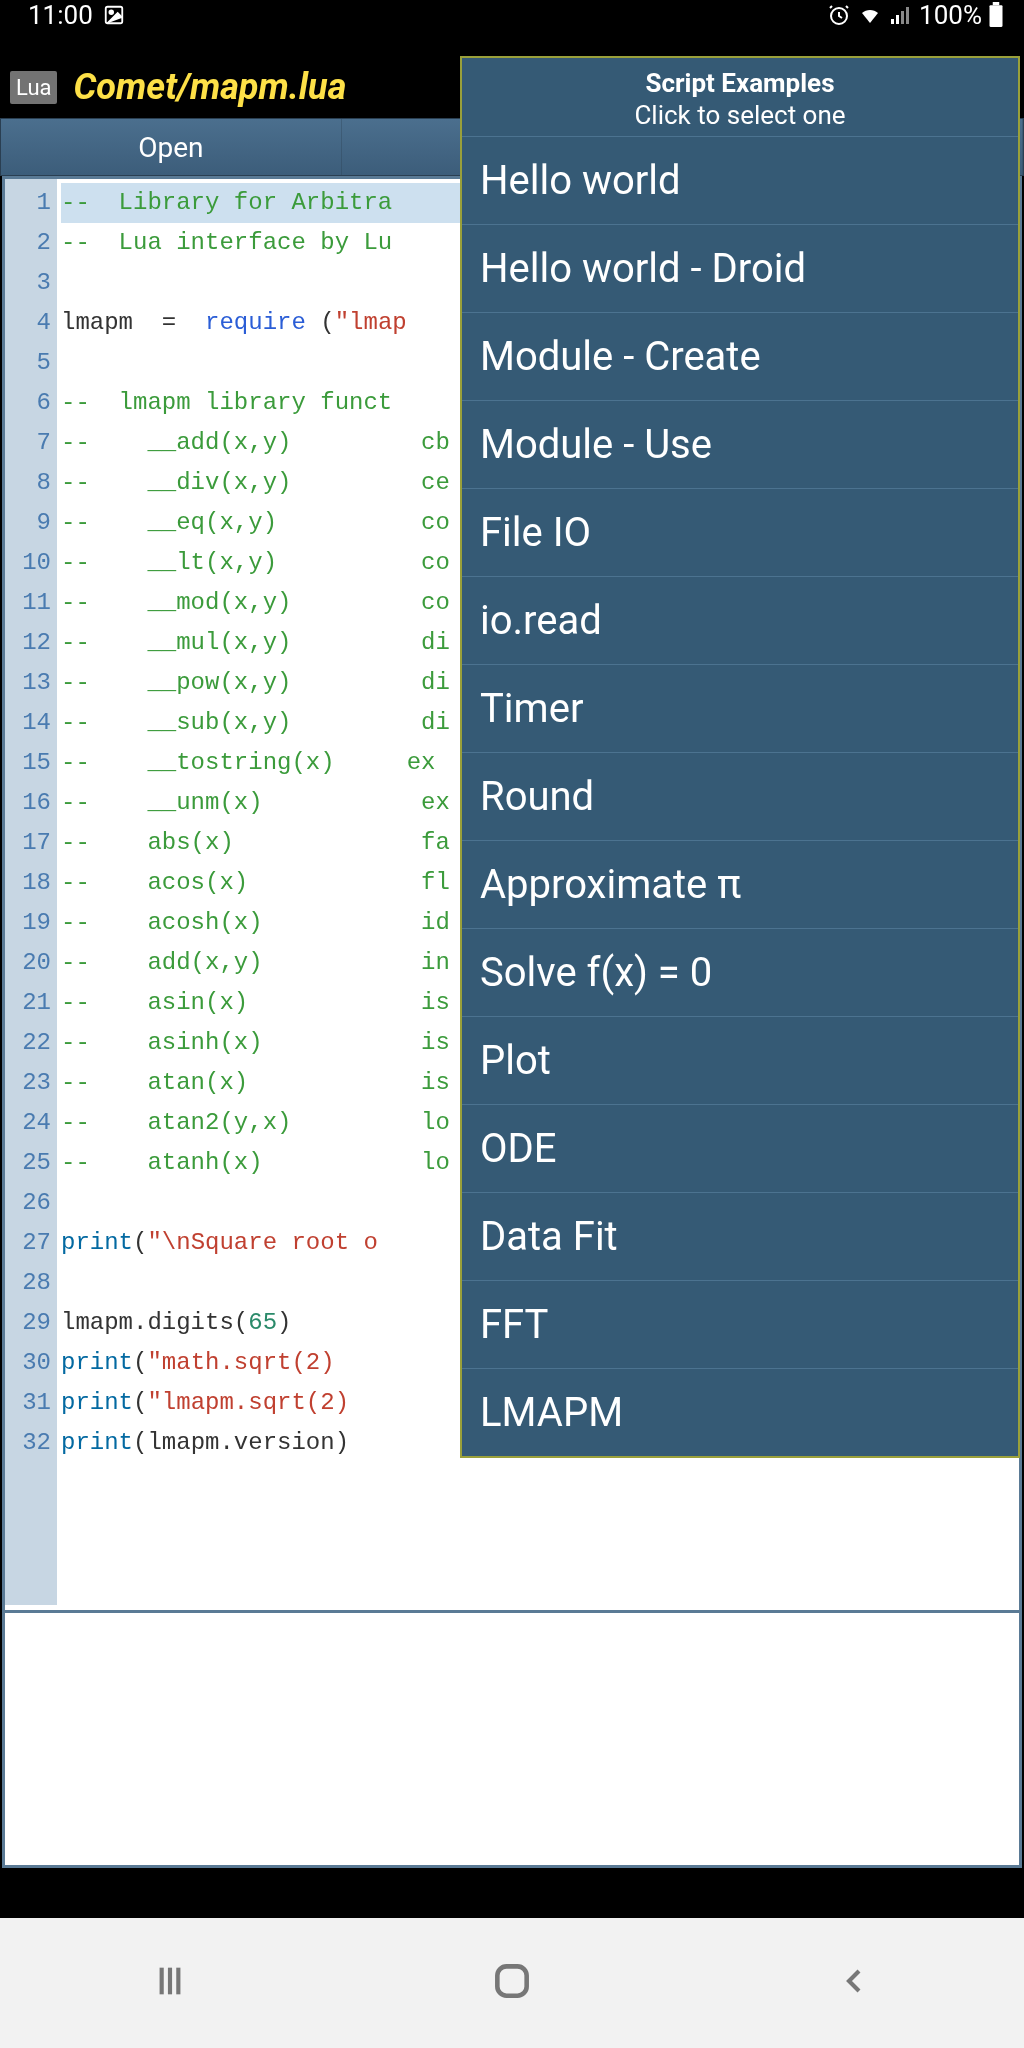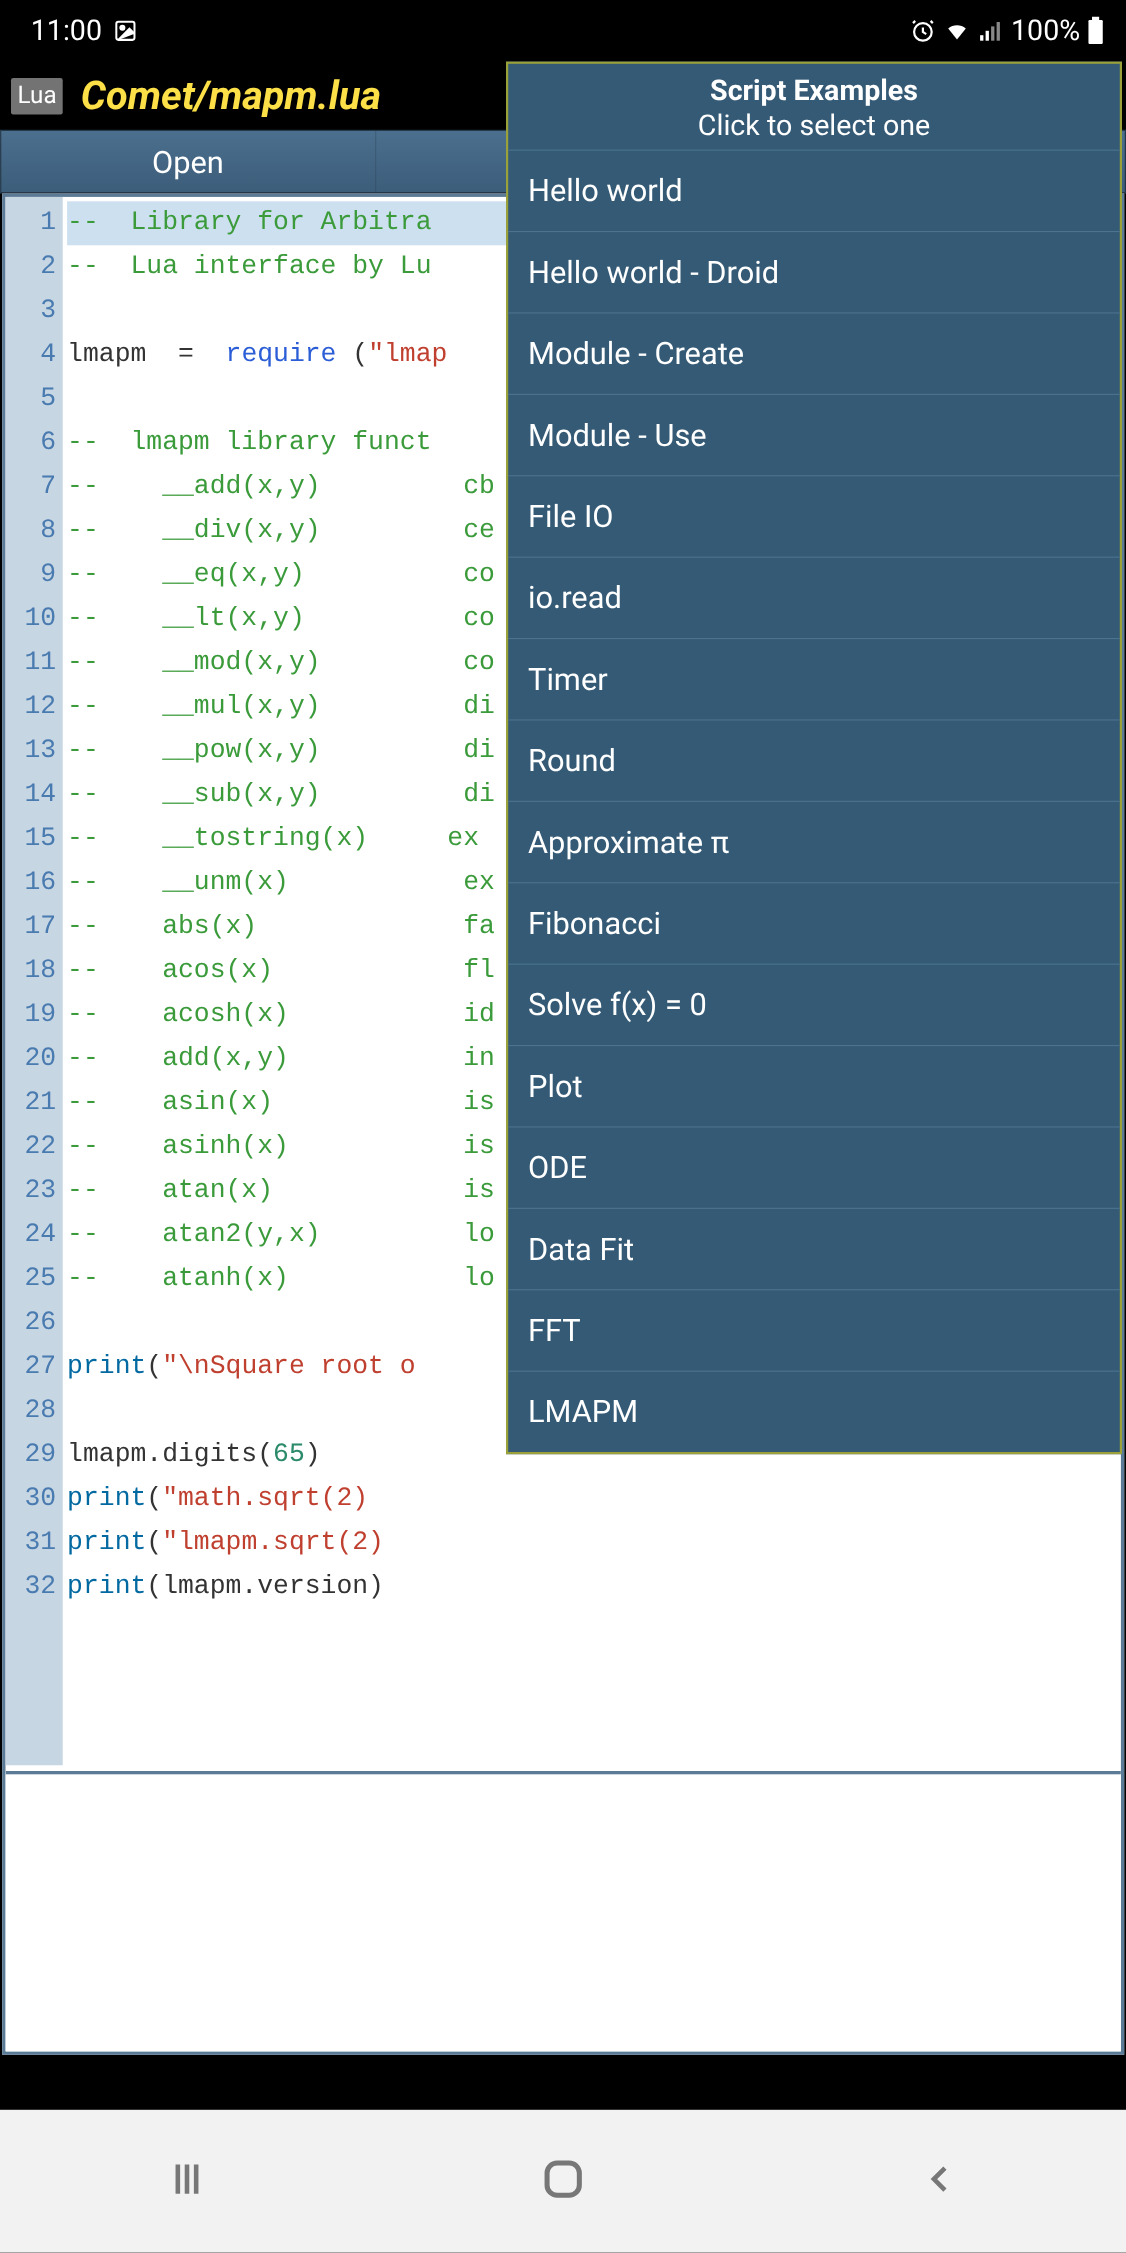--- a/index.html
+++ b/index.html
@@ -9,21 +9,21 @@
   background: #000;
   font-family: -apple-system, BlinkMacSystemFont, "Segoe UI", Roboto, sans-serif;
   overflow: hidden;
   position: relative;
 }
 .status-bar {
   height: 56px;
   background: #000;
   color: #fff;
   display: flex;
-  align-items: center;
+  align-items: flex-start;
   justify-content: space-between;
   padding: 0 20px 0 28px;
   font-size: 26px;
 }
 .status-left { display: flex; align-items: center; gap: 10px; }
 .status-right { display: flex; align-items: center; gap: 6px; }
 .status-time { font-weight: 400; }
 .status-icon { display: inline-flex; }
 .app-header {
   background: #000;
@@ -122,21 +122,21 @@
 }
 .dropdown-header {
   text-align: center;
   color: #fff;
   padding: 10px 0 6px 0;
 }
 .dropdown-title { font-size: 26px; font-weight: 700; }
 .dropdown-sub { font-size: 26px; margin-top: 2px; }
 .dropdown-item {
   color: #fff;
-  font-size: 28px;
+  font-size: 40px;
   padding: 20px 18px;
   border-top: 1px solid #4c7390;
 }
 .nav-bar {
   position: absolute;
   bottom: 0;
   left: 0;
   right: 0;
   height: 130px;
   background: #f2f2f2;
@@ -251,21 +251,20 @@
   <div id="dropdown-list">
       <div class="dropdown-item">Hello world</div>
       <div class="dropdown-item">Hello world - Droid</div>
       <div class="dropdown-item">Module - Create</div>
       <div class="dropdown-item">Module - Use</div>
       <div class="dropdown-item">File IO</div>
       <div class="dropdown-item">io.read</div>
       <div class="dropdown-item">Timer</div>
       <div class="dropdown-item">Round</div>
       <div class="dropdown-item">Approximate π</div>
-      <div class="dropdown-item">Fibonacci</div>
       <div class="dropdown-item">Solve f(x) = 0</div>
       <div class="dropdown-item">Plot</div>
       <div class="dropdown-item">ODE</div>
       <div class="dropdown-item">Data Fit</div>
       <div class="dropdown-item">FFT</div>
       <div class="dropdown-item">LMAPM</div>
     </div>
 </div>
 
 <div class="nav-bar">

